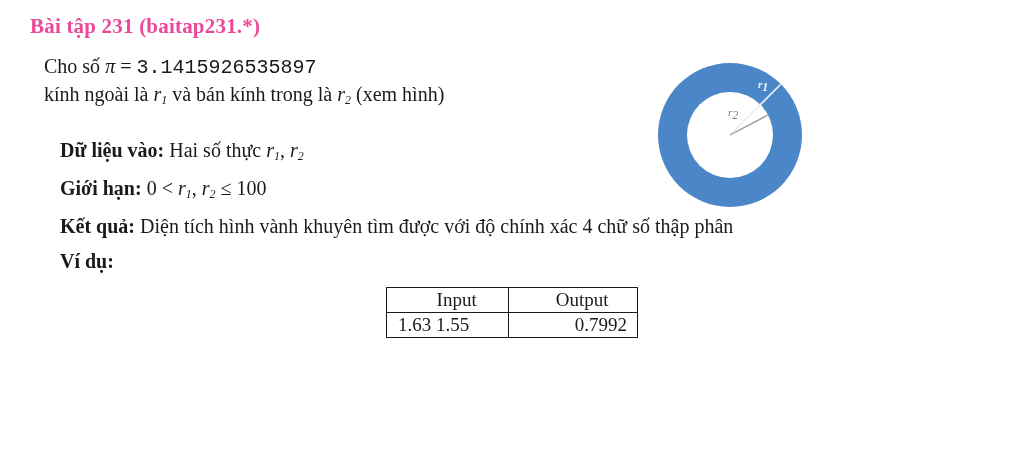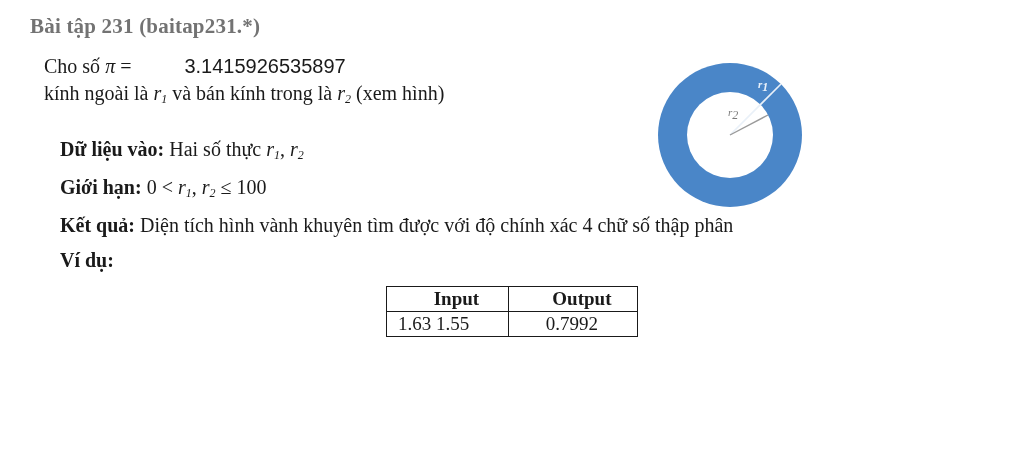--- a/index.html
+++ b/index.html
@@ -16,21 +16,21 @@
     position: relative;
   }
   .page {
     position: relative;
     width: 1024px;
     height: 458px;
     box-sizing: border-box;
     padding: 14px 30px 0 30px;
   }
   .title {
-    color: #737373;
+    color: #ec4899;
     font-weight: bold;
     font-size: 21px;
     letter-spacing: .2px;
     margin: 0 0 14px 0;
   }
   .body-col {
     width: 600px;
     padding-left: 14px;
     box-sizing: border-box;
   }
@@ -47,22 +47,21 @@
     font-style: italic;
   }
   sub {
     font-size: 12px;
     font-style: italic;
     vertical-align: baseline;
     position: relative;
     bottom: -3px;
   }
   .mono-num {
-    font-family: Liberation Sans, sans-serif;
-    margin-left: 48px;
+    font-family: Liberation Mono, monospace;
   }
   .figure {
     position: absolute;
     left: 650px;
     top: 55px;
     width: 160px;
     height: 160px;
   }
   .annulus {
     position: absolute;
@@ -86,30 +85,30 @@
   }
   .example-table th,
   .example-table td {
     border: 1px solid #1a1a1a;
     font-size: 19px;
     padding: 1px 10px;
     text-align: center;
     font-family: "Liberation Serif", serif;
   }
   .example-table th {
-    font-weight: bold;
+    font-weight: normal;
     padding-left: 28px;
   }
   .example-table td {
     font-weight: normal;
   }
   .example-table .col-left { width: 126px; }
   .example-table .col-right { width: 126px; }
   .example-table td.val-left { text-align: left; padding-left: 11px;}
-  .example-table td.val-right { text-align: center; padding-left: 8px;}
+  .example-table td.val-right { text-align: right; padding-left: 8px;}
   .fig-label {
     position: absolute;
     font-style: italic;
     font-size: 11px;
     color: #ffffff;
   }
   .fig-label.r1 { left: 108px; top: 22px; color: #eaf1fa; font-weight: bold; }
   .fig-label.r2 { left: 78px; top: 50px; color: #7a7a7a; }
 </style>
 </head>

